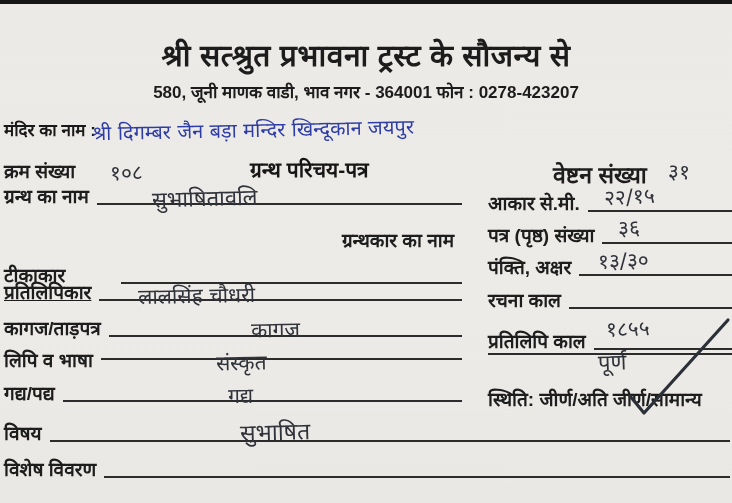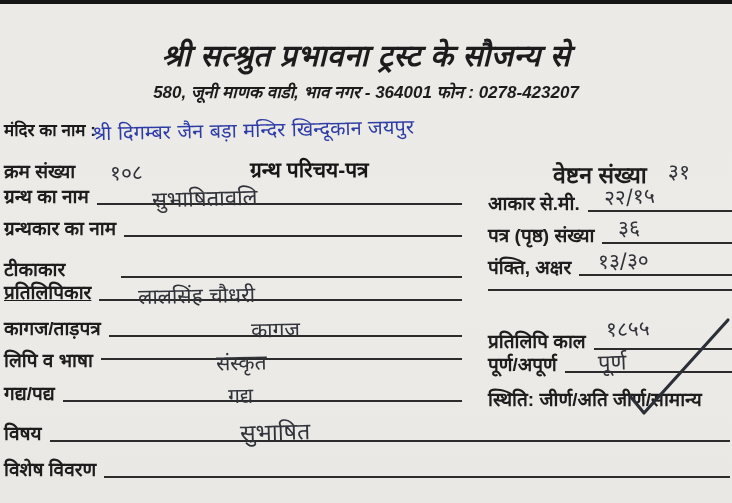--- a/index.html
+++ b/index.html
@@ -9,21 +9,21 @@
     background:#e7e5e2;
   }
   #page{
     position:relative;width:732px;height:503px;
     background:linear-gradient(180deg,#eceae7 0%,#edebe8 60%,#eae8e4 100%);
   }
   #topband{
     position:absolute;left:0;top:0;width:732px;height:4px;
     background:#161616;
   }
-  .center-text{position:absolute;left:0;width:732px;text-align:center;color:#1c1c1c;font-style:italic;}
+  .center-text{position:absolute;left:0;width:732px;text-align:center;color:#1c1c1c;}
   #main-title{top:34px;font-size:30px;font-weight:700;letter-spacing:.5px;}
   #address-line{top:80px;font-size:17px;font-weight:600;}
   .lblrow{
     position:absolute;display:flex;align-items:flex-end;
     color:#1d1d1d;font-weight:600;font-size:19px;line-height:24px;
   }
   .lblrow .lbl{flex:0 0 auto;white-space:nowrap;padding-right:8px;}
   .lblrow .rule{
     flex:1 1 auto;height:0;border-bottom:2px solid #2c2c2c;margin-bottom:4px;
   }
@@ -60,25 +60,25 @@
   <div id="serial-row">क्रम संख्या</div>
   <div class="hw" style="left:110px;top:158px;font-size:21px;transform:rotate(-2deg);">१०८</div>
   <div id="form-title">ग्रन्थ परिचय-पत्र</div>
   <div id="bundle-row">वेष्टन संख्या</div>
   <div class="hw" style="left:668px;top:157px;font-size:21px;transform:rotate(2deg);">३१</div>
 
   <div class="lblrow left-col" style="top:185px;">
     <span class="lbl">ग्रन्थ का नाम</span>
     <span class="rule"></span>
   </div>
-  <div class="lblrow left-col" style="top:217px;">
+  <div class="lblrow left-col" style="top:229px;flex-direction:column;">
     <span class="lbl">ग्रन्थकार का नाम</span>
     <span class="rule"></span>
   </div>
-  <div class="lblrow left-col" style="top:258px;gap:48px;">
+  <div class="lblrow left-col" style="top:264px;gap:48px;">
     <span class="lbl">टीकाकार</span>
     <span class="rule"></span>
   </div>
   <div class="lblrow left-col" style="top:281px;text-decoration:underline;">
     <span class="lbl">प्रतिलिपिकार</span>
     <span class="rule"></span>
   </div>
   <div class="lblrow left-col" style="top:317px;">
     <span class="lbl">कागज/ताड़पत्र</span>
     <span class="rule"></span>
@@ -98,28 +98,28 @@
   </div>
   <div class="lblrow right-col" style="top:224px;">
     <span class="lbl">पत्र (पृष्ठ) संख्या</span>
     <span class="rule"></span>
   </div>
   <div class="lblrow right-col" style="top:256px;">
     <span class="lbl">पंक्ति, अक्षर</span>
     <span class="rule"></span>
   </div>
   <div class="lblrow right-col" style="top:289px;">
+    <span class="lbl">रचना काल</span>
     <span class="rule"></span>
   </div>
   <div class="lblrow right-col" style="top:321px;margin-top:9px;">
     <span class="lbl">प्रतिलिपि काल</span>
     <span class="rule"></span>
   </div>
   <div class="lblrow right-col" style="top:353px;">
-    <span class="lbl">पूर्ण/अपूर्ण</span>
     <span class="rule"></span>
   </div>
   <div class="lblrow right-col" id="condition-row" style="top:388px;">
     <span class="lbl">स्थिति: जीर्ण/अति जीर्ण/सामान्य</span>
   </div>
 
   <div class="lblrow full-w" style="top:422px;">
     <span class="lbl">विषय</span>
     <span class="rule"></span>
   </div>

